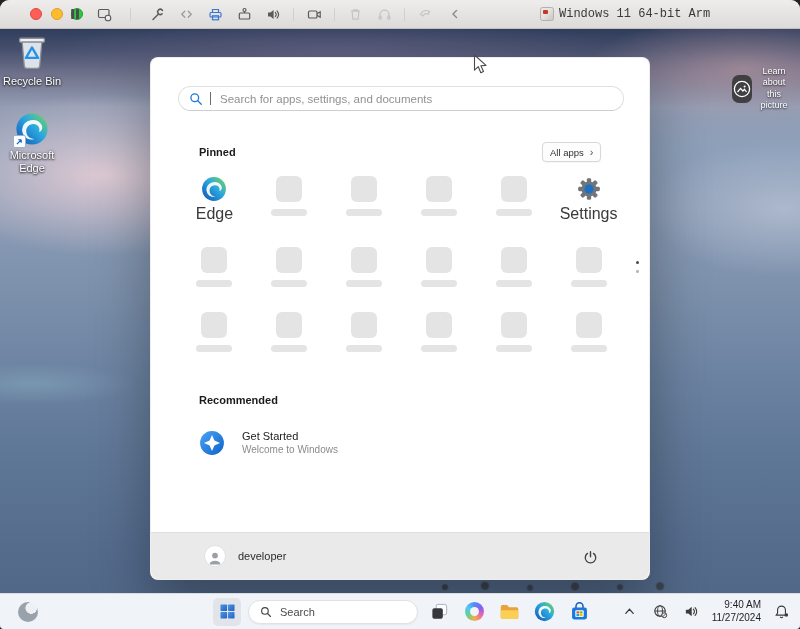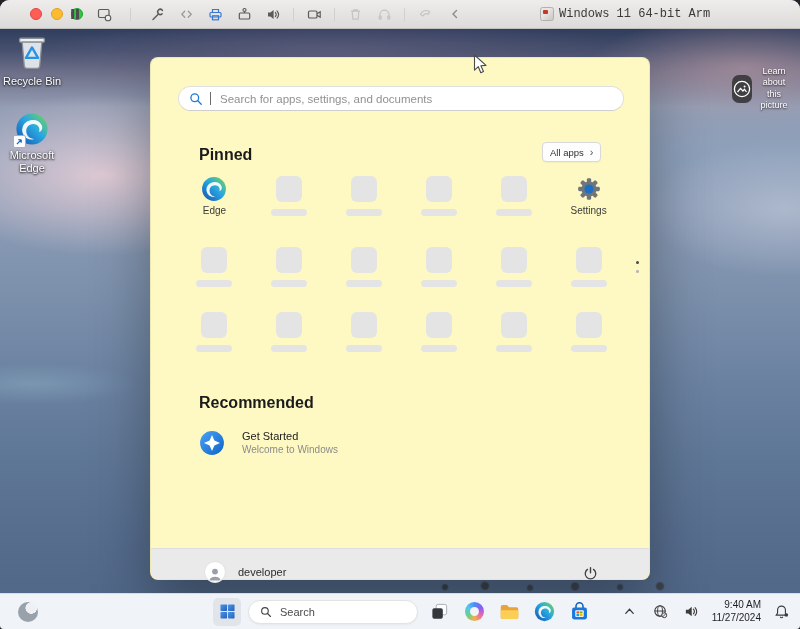--- a/index.html
+++ b/index.html
@@ -45,47 +45,47 @@
   .edge-badge{position:absolute;left:-2px;bottom:-2px;width:11px;height:11px;background:#fff;
               border:1px solid #9db0c8;border-radius:2px;display:flex;align-items:center;justify-content:center;}
 
   .learnabout{position:absolute;left:732px;top:38px;width:60px;display:flex;align-items:center;gap:4px;}
   .learnbox{width:30px;height:28px;border-radius:7px;background:rgba(52,52,54,.88);
             display:flex;align-items:center;justify-content:center;}
   .learnabout .lbl{font-size:9px;color:#fff;text-align:center;line-height:1.25;
                    text-shadow:0 1px 2px rgba(0,0,0,.8);}
 
   
-  .startmenu{position:absolute;left:150px;top:57px;width:500px;height:523px;background:#fef9c3;
+  .startmenu{position:absolute;left:150px;top:57px;width:500px;height:523px;background:#ffffff;
              border:1px solid rgba(0,0,0,.07);border-radius:8px;box-sizing:border-box;
              box-shadow:0 28px 60px rgba(0,0,0,.33);z-index:30;}
   .ssearch{position:absolute;left:27px;top:28px;width:446px;height:25px;background:#fff;
            border:1px solid #e0dfdf;border-bottom-color:#cfcecd;border-radius:13px;
            display:flex;align-items:center;box-sizing:border-box;padding:0 10px;gap:7px;}
   .ssearch input{border:none;outline:none;flex:1;font-size:11.5px;color:#333;background:transparent;
                  font-family:"Liberation Sans",sans-serif;}
   .ssearch input::placeholder{color:#919191;}
   .caret{width:1px;height:13px;background:#6b6b6b;}
-  .sec-h{font-size:16px;font-weight:700;color:#1b1b1b;}
+  .sec-h{font-size:11px;font-weight:700;color:#1b1b1b;}
   .allapps{position:absolute;left:391px;top:84px;height:18px;padding:0 7px;display:flex;align-items:center;gap:6px;
            background:#fdfdfd;border:1px solid #d9d8d8;border-radius:4px;font-size:9.5px;color:#303030;
            box-shadow:0 1px 1px rgba(0,0,0,.04);cursor:pointer;}
   .allapps .chev{font-size:11px;color:#555;line-height:1;}
   .pingrid{position:absolute;left:26px;width:449px;display:grid;grid-template-columns:repeat(6,1fr);}
   .cell{display:flex;flex-direction:column;align-items:center;}
-  .cell .app-lbl{font-size:10px;color:#3a3a3a;margin-top:3px;}
+  .cell .app-lbl{font-size:16px;color:#3a3a3a;margin-top:3px;}
   .ph-sq{width:26px;height:26px;background:#e4e4e5;border-radius:6px;}
   .ph-bar{width:36px;height:7px;background:#e4e4e5;border-radius:3.5px;margin-top:7px;}
   .pagedots{position:absolute;left:485px;top:203px;display:flex;flex-direction:column;align-items:center;gap:6px;}
   .dot1{width:3px;height:3px;border-radius:50%;background:#4a4a4a;}
   .dot2{width:2.5px;height:2.5px;border-radius:50%;background:#b7b7b7;}
   .recitem{position:absolute;left:48px;top:372px;display:flex;align-items:flex-start;gap:17px;cursor:pointer;}
   .recitem .t1{font-size:11px;color:#222;}
   .recitem .t2{font-size:10px;color:#8b8b8b;margin-top:2px;}
-  .userbar{position:absolute;left:0;bottom:0;width:100%;height:31px;background:#ebeaea;
+  .userbar{position:absolute;left:0;bottom:0;width:100%;height:47px;background:#ebeaea;
            border-top:1px solid rgba(0,0,0,.05);border-radius:0 0 8px 8px;box-sizing:border-box;}
   .userchip{position:absolute;left:53px;top:12px;display:flex;align-items:center;gap:12px;cursor:pointer;}
   .avatar{width:22px;height:22px;border-radius:50%;background:#fff;display:flex;align-items:flex-end;
           justify-content:center;overflow:hidden;border:1px solid #e2e2e2;box-sizing:border-box;}
   .uname{font-size:11px;color:#2c2c2c;}
   .powerbtn{position:absolute;right:48px;top:13px;width:22px;height:22px;display:flex;align-items:center;
             justify-content:center;cursor:pointer;}
 
   
   .taskbar{position:absolute;left:0;top:593px;width:800px;height:36px;background:#f0f3f8;

